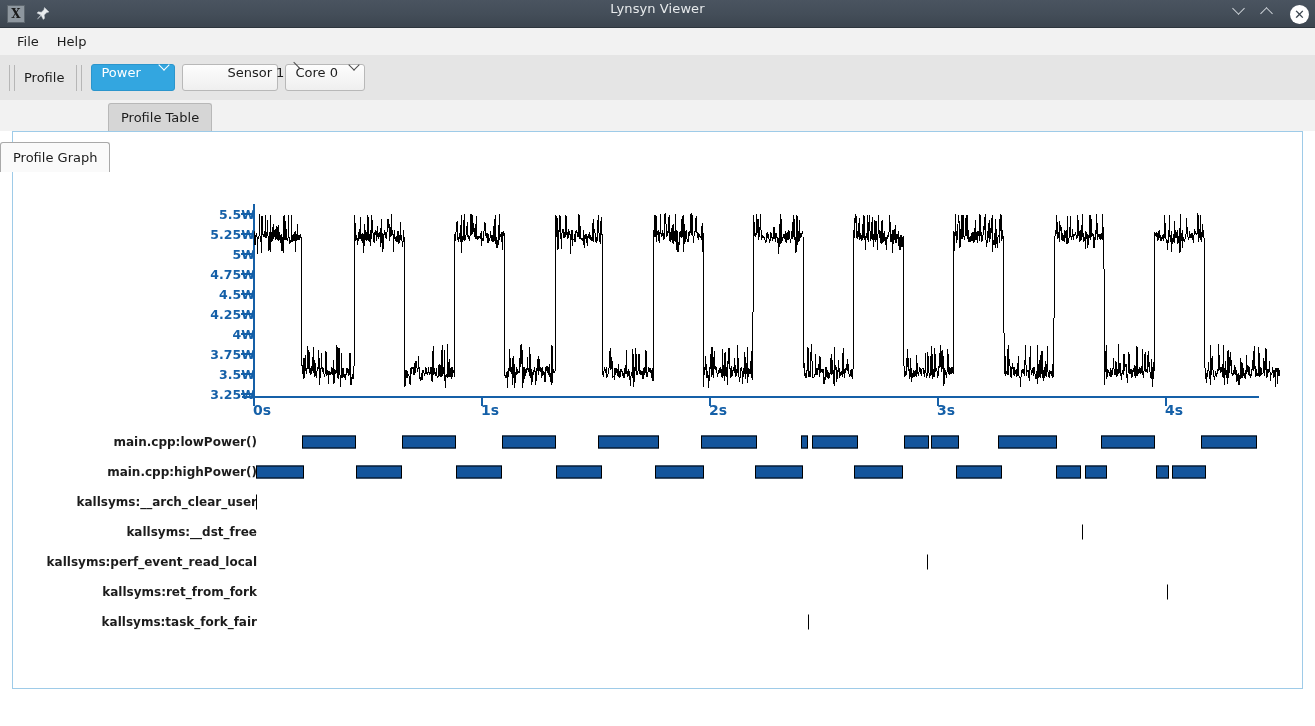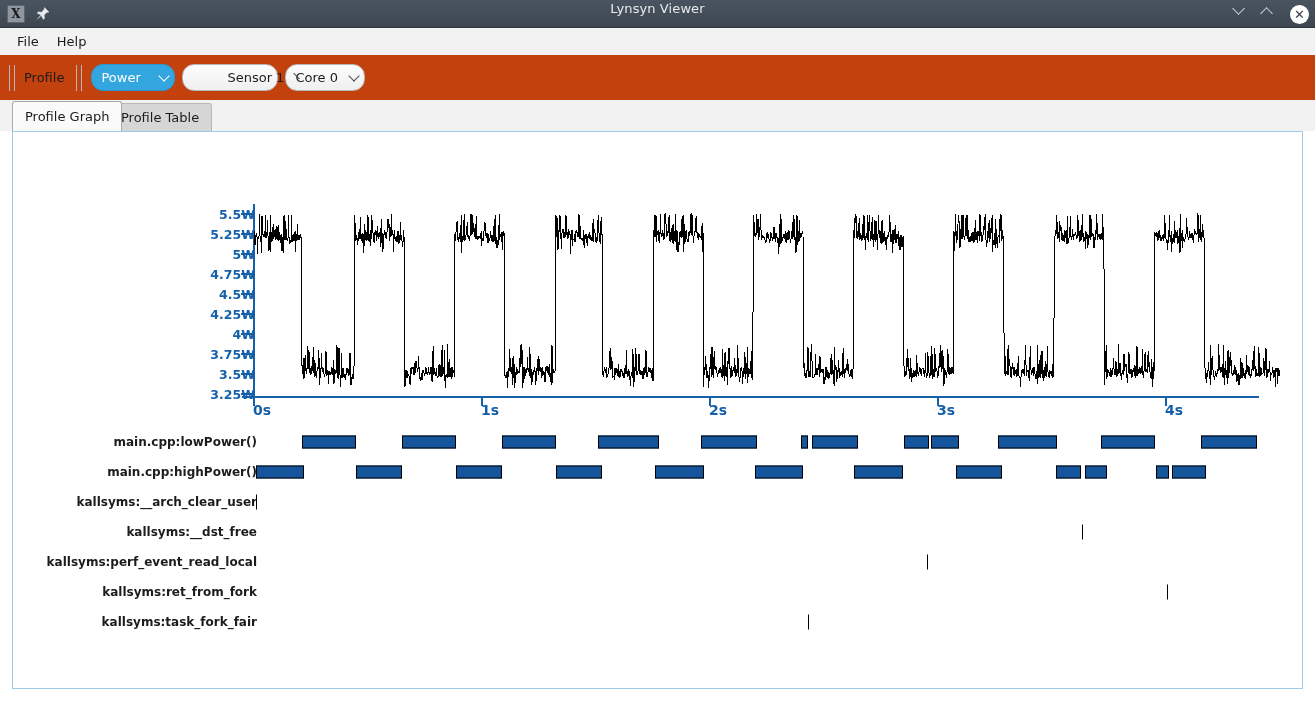--- a/index.html
+++ b/index.html
@@ -61,37 +61,37 @@
   }
   .menu-item {
     font-size: 13px; color: #1c1c1c;
     padding: 3px 9px; border-radius: 2px;
   }
 
   
   #toolbar {
     position: absolute; left: 0; top: 55px;
     width: 1315px; height: 45px;
-    background: #c2410c;
+    background: #e5e5e5;
     display: flex; align-items: center;
     padding-left: 9px;
   }
   .grip {
     width: 6px; height: 26px;
     border-left: 1px solid #b6b6b6;
     border-right: 1px solid #b6b6b6;
     margin-right: 9px;
   }
   .tb-label { font-size: 13px; color: #1c1c1c; margin-right: 12px; }
   .combo {
     height: 27px;
     border: 1px solid #b8b8b8;
     background: linear-gradient(180deg,#fdfdfd 0%, #efefef 100%);
-    border-radius: 12px;
-    display: flex; align-items: center;
+    border-radius: 3px;
+    display: flex; 
     padding: 0 6px 0 9px;
     font-size: 13px; color: #1c1c1c;
     margin-right: 7px;
     justify-content: space-between;
   }
   .combo.accent {
     background: #33a6e0;
     border: 1px solid #2b95cc;
     color: #ffffff;
   }
@@ -128,21 +128,21 @@
   .tab.active {
     background: #fafafa;
     top: 1px; height: 30px;
     z-index: 3;
     border-color: #a9a9a9;
   }
   .tab.inactive {
     background: #d6d6d6;
     border-color: #b8b8b8;
   }
-  #tab-graph { left: 12px; }
+  #tab-graph { left: 0; margin-top: 41px; }
   #tab-table { left: 108px; }
 
   
   #panel {
     position: absolute; left: 12px; top: 131px;
     width: 1291px; height: 558px;
     background: #ffffff;
     border: 1px solid #9ecbe8;
     overflow: hidden;
     font-weight: bold;

